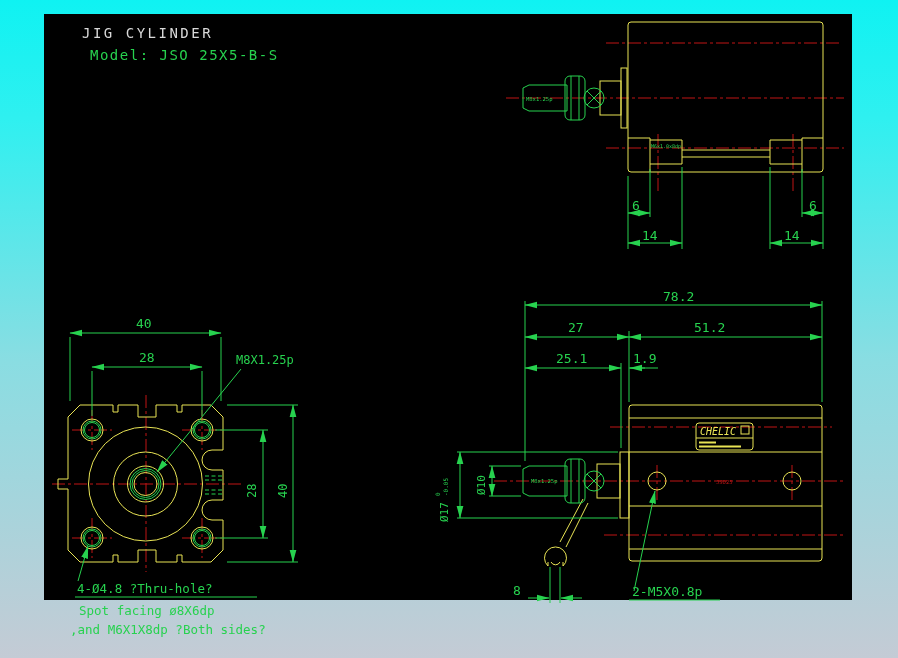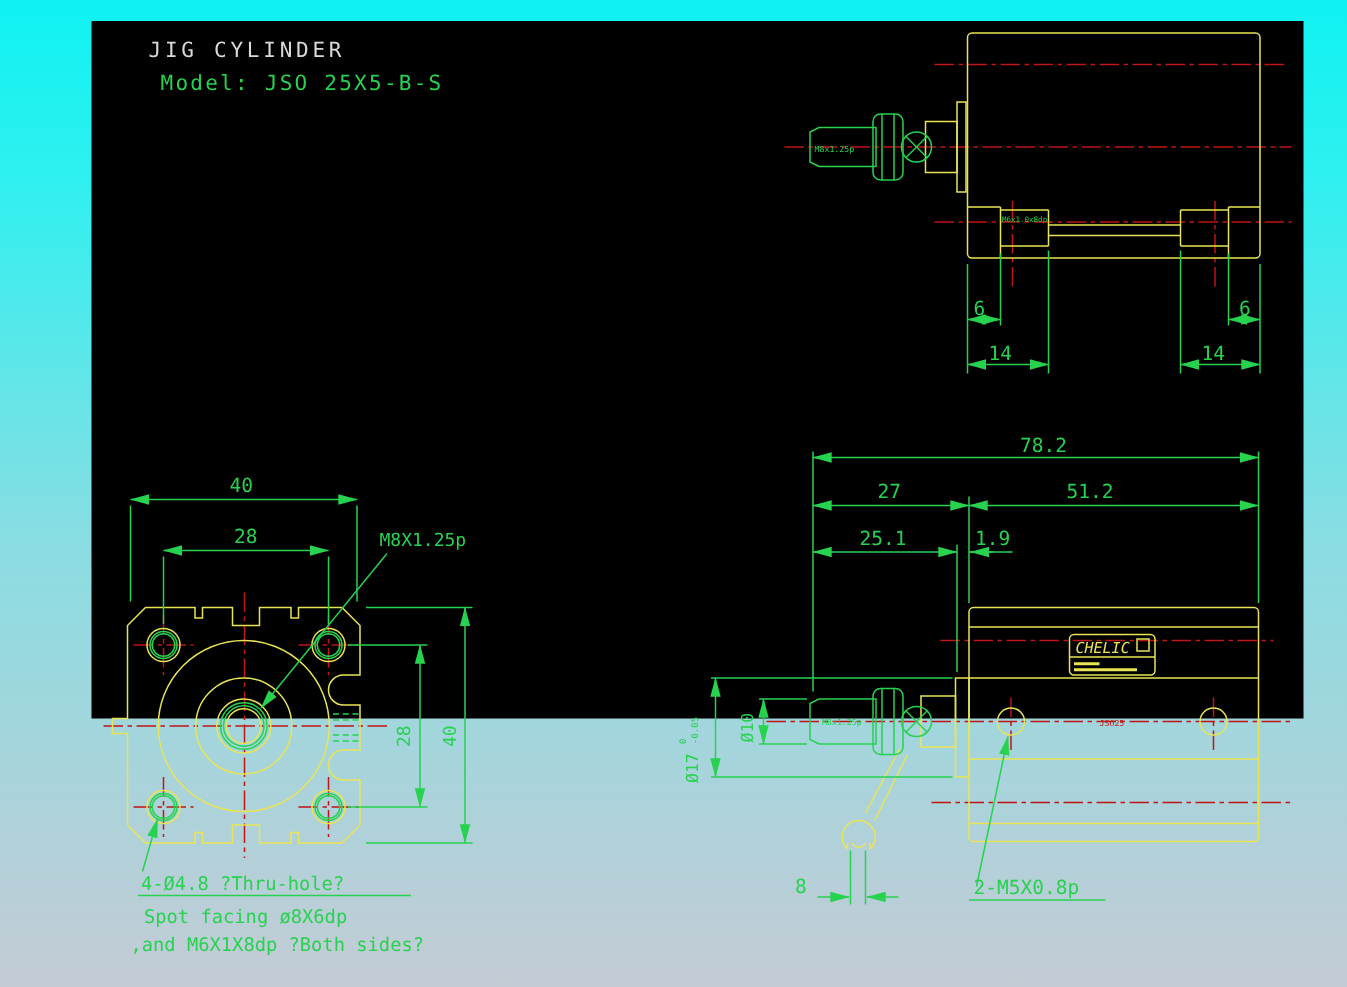--- a/index.html
+++ b/index.html
@@ -1,18 +1,18 @@
 <!DOCTYPE html>
 <html><head>
 <meta charset="utf-8">
 <style>
   html,body{margin:0;padding:0;}
   .bg{position:relative;width:898px;height:658px;overflow:hidden;
       background:linear-gradient(180deg,#0ff2f2 0%,#2ff0f0 18%,#8adde2 55%,#c4cbd5 100%);}
-  .canvas{position:absolute;left:44px;top:14px;width:808px;height:465px;background:#000;margin-left:17px;}
+  .canvas{position:absolute;left:44px;top:14px;width:808px;height:586px;background:#000;}
   svg{display:block;}
   .y{stroke:#e9e455;fill:none;stroke-width:1;}
   .g{stroke:#27d24f;fill:none;stroke-width:1;}
   .r{stroke:#bf1515;fill:none;stroke-width:1;}
   .cl{stroke-dasharray:13 3 3 3;}
   .dsh{stroke-dasharray:4 2.5;}
   text{font-family:"DejaVu Sans Mono",monospace;stroke:none;}
   .gt{fill:#27d24f;}
   .yt{fill:#e9e455;}
   .rt{fill:#bf1515;}

